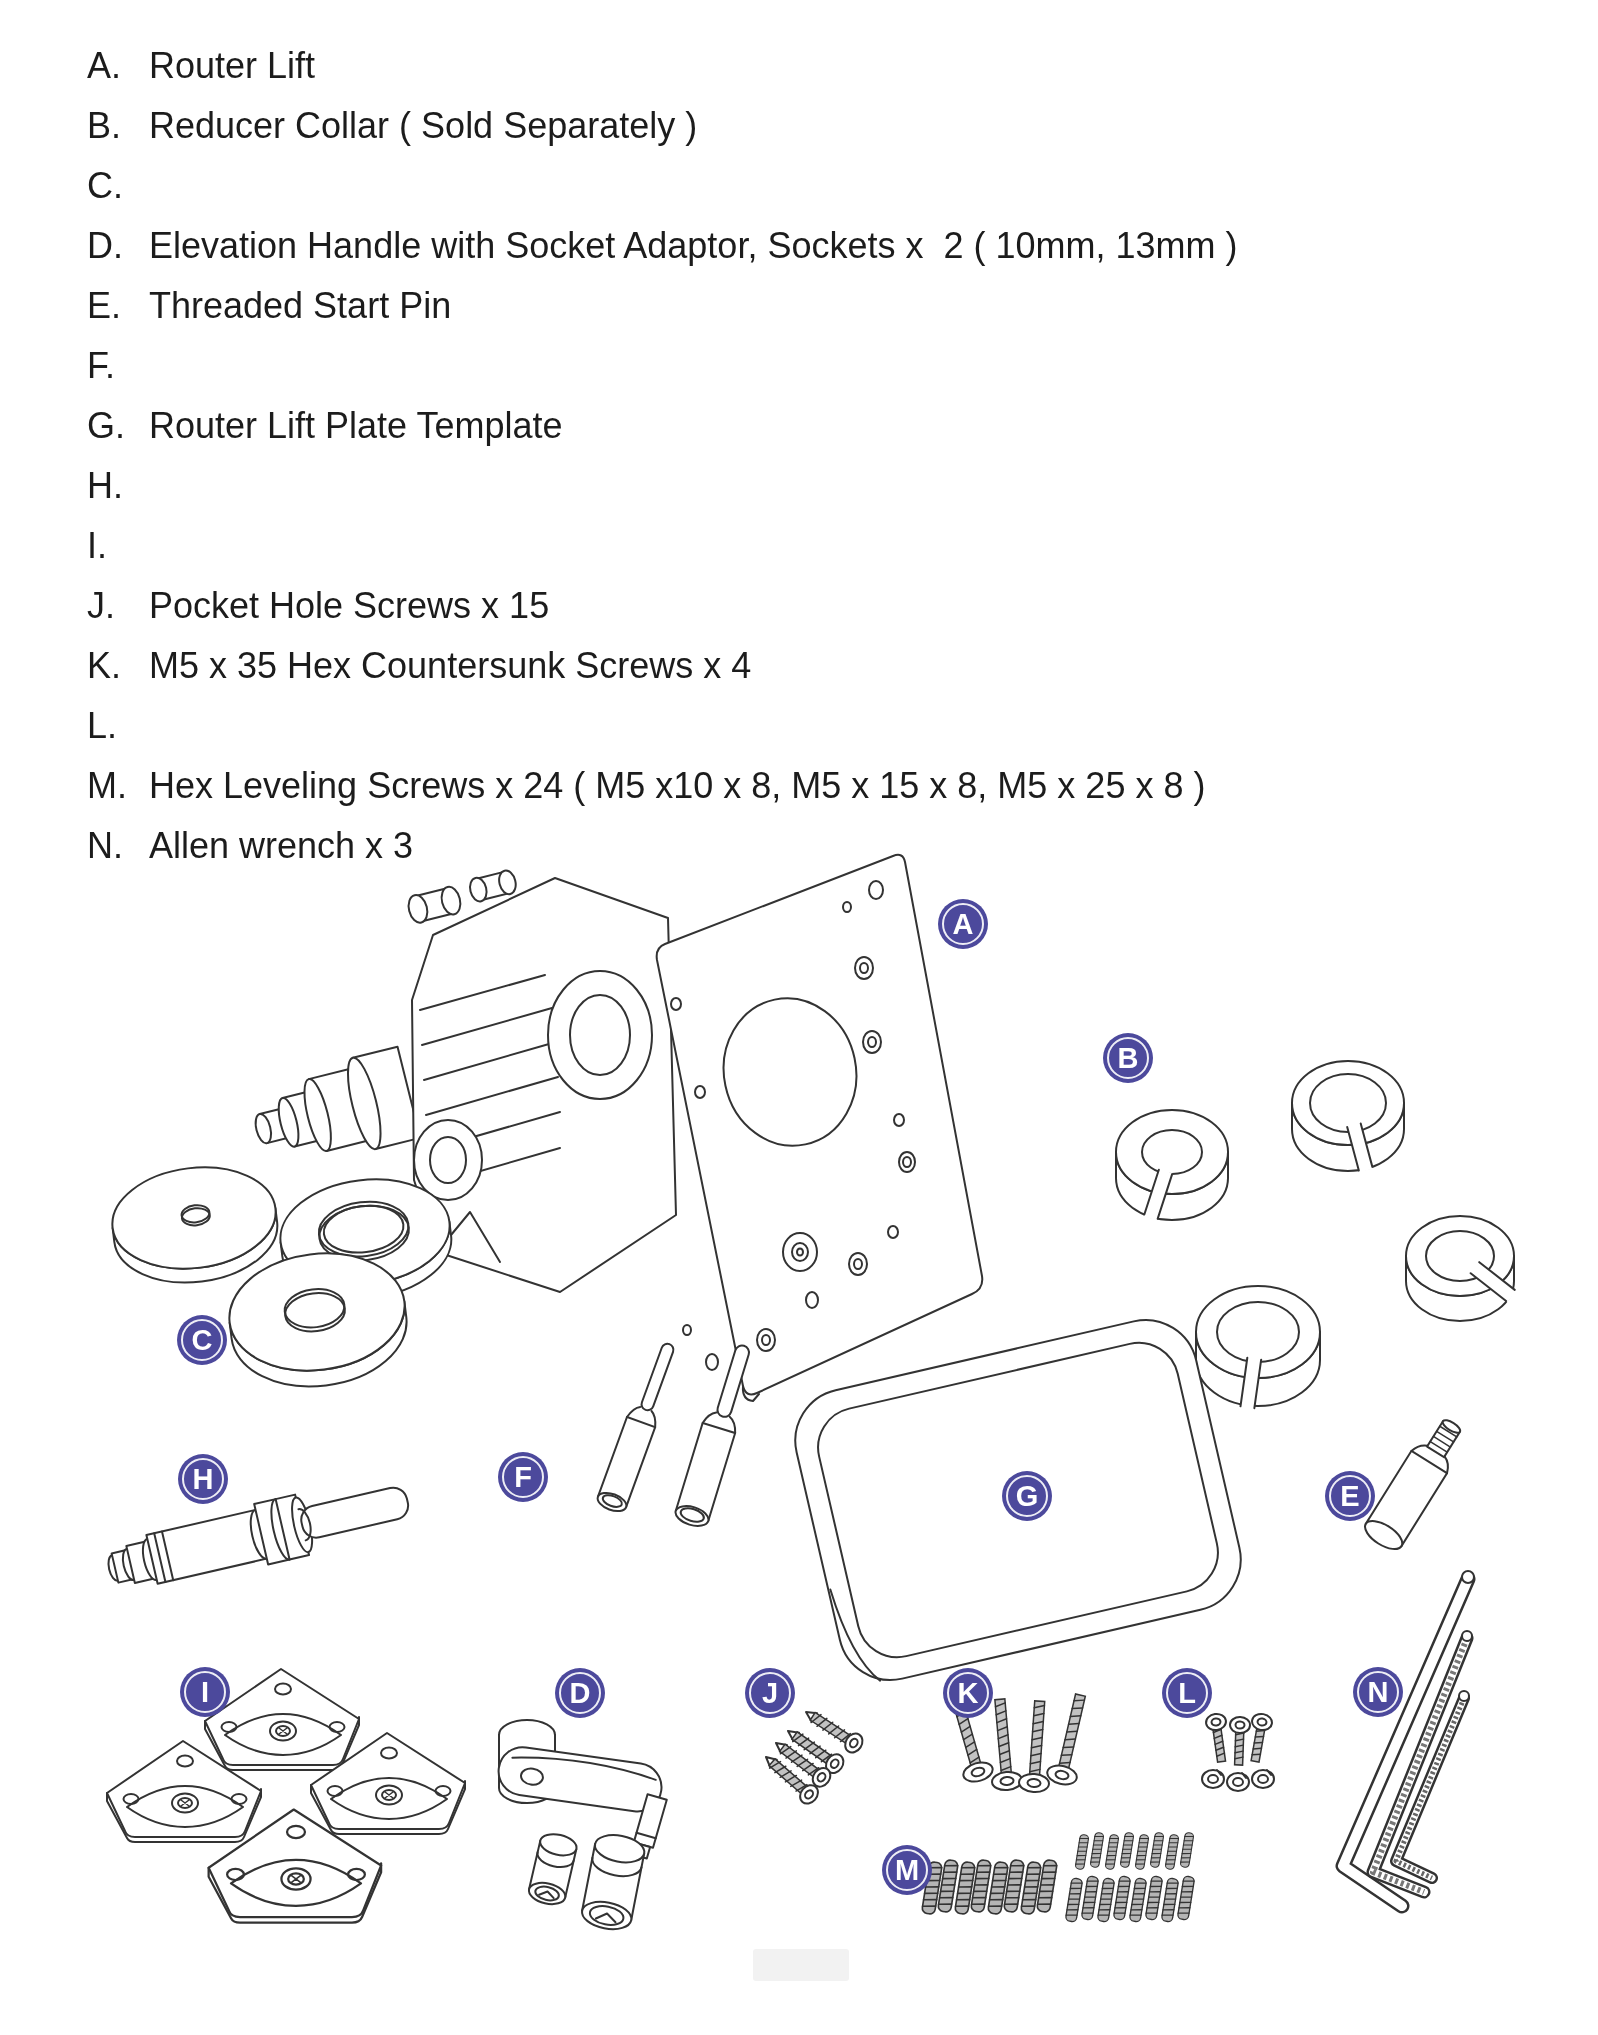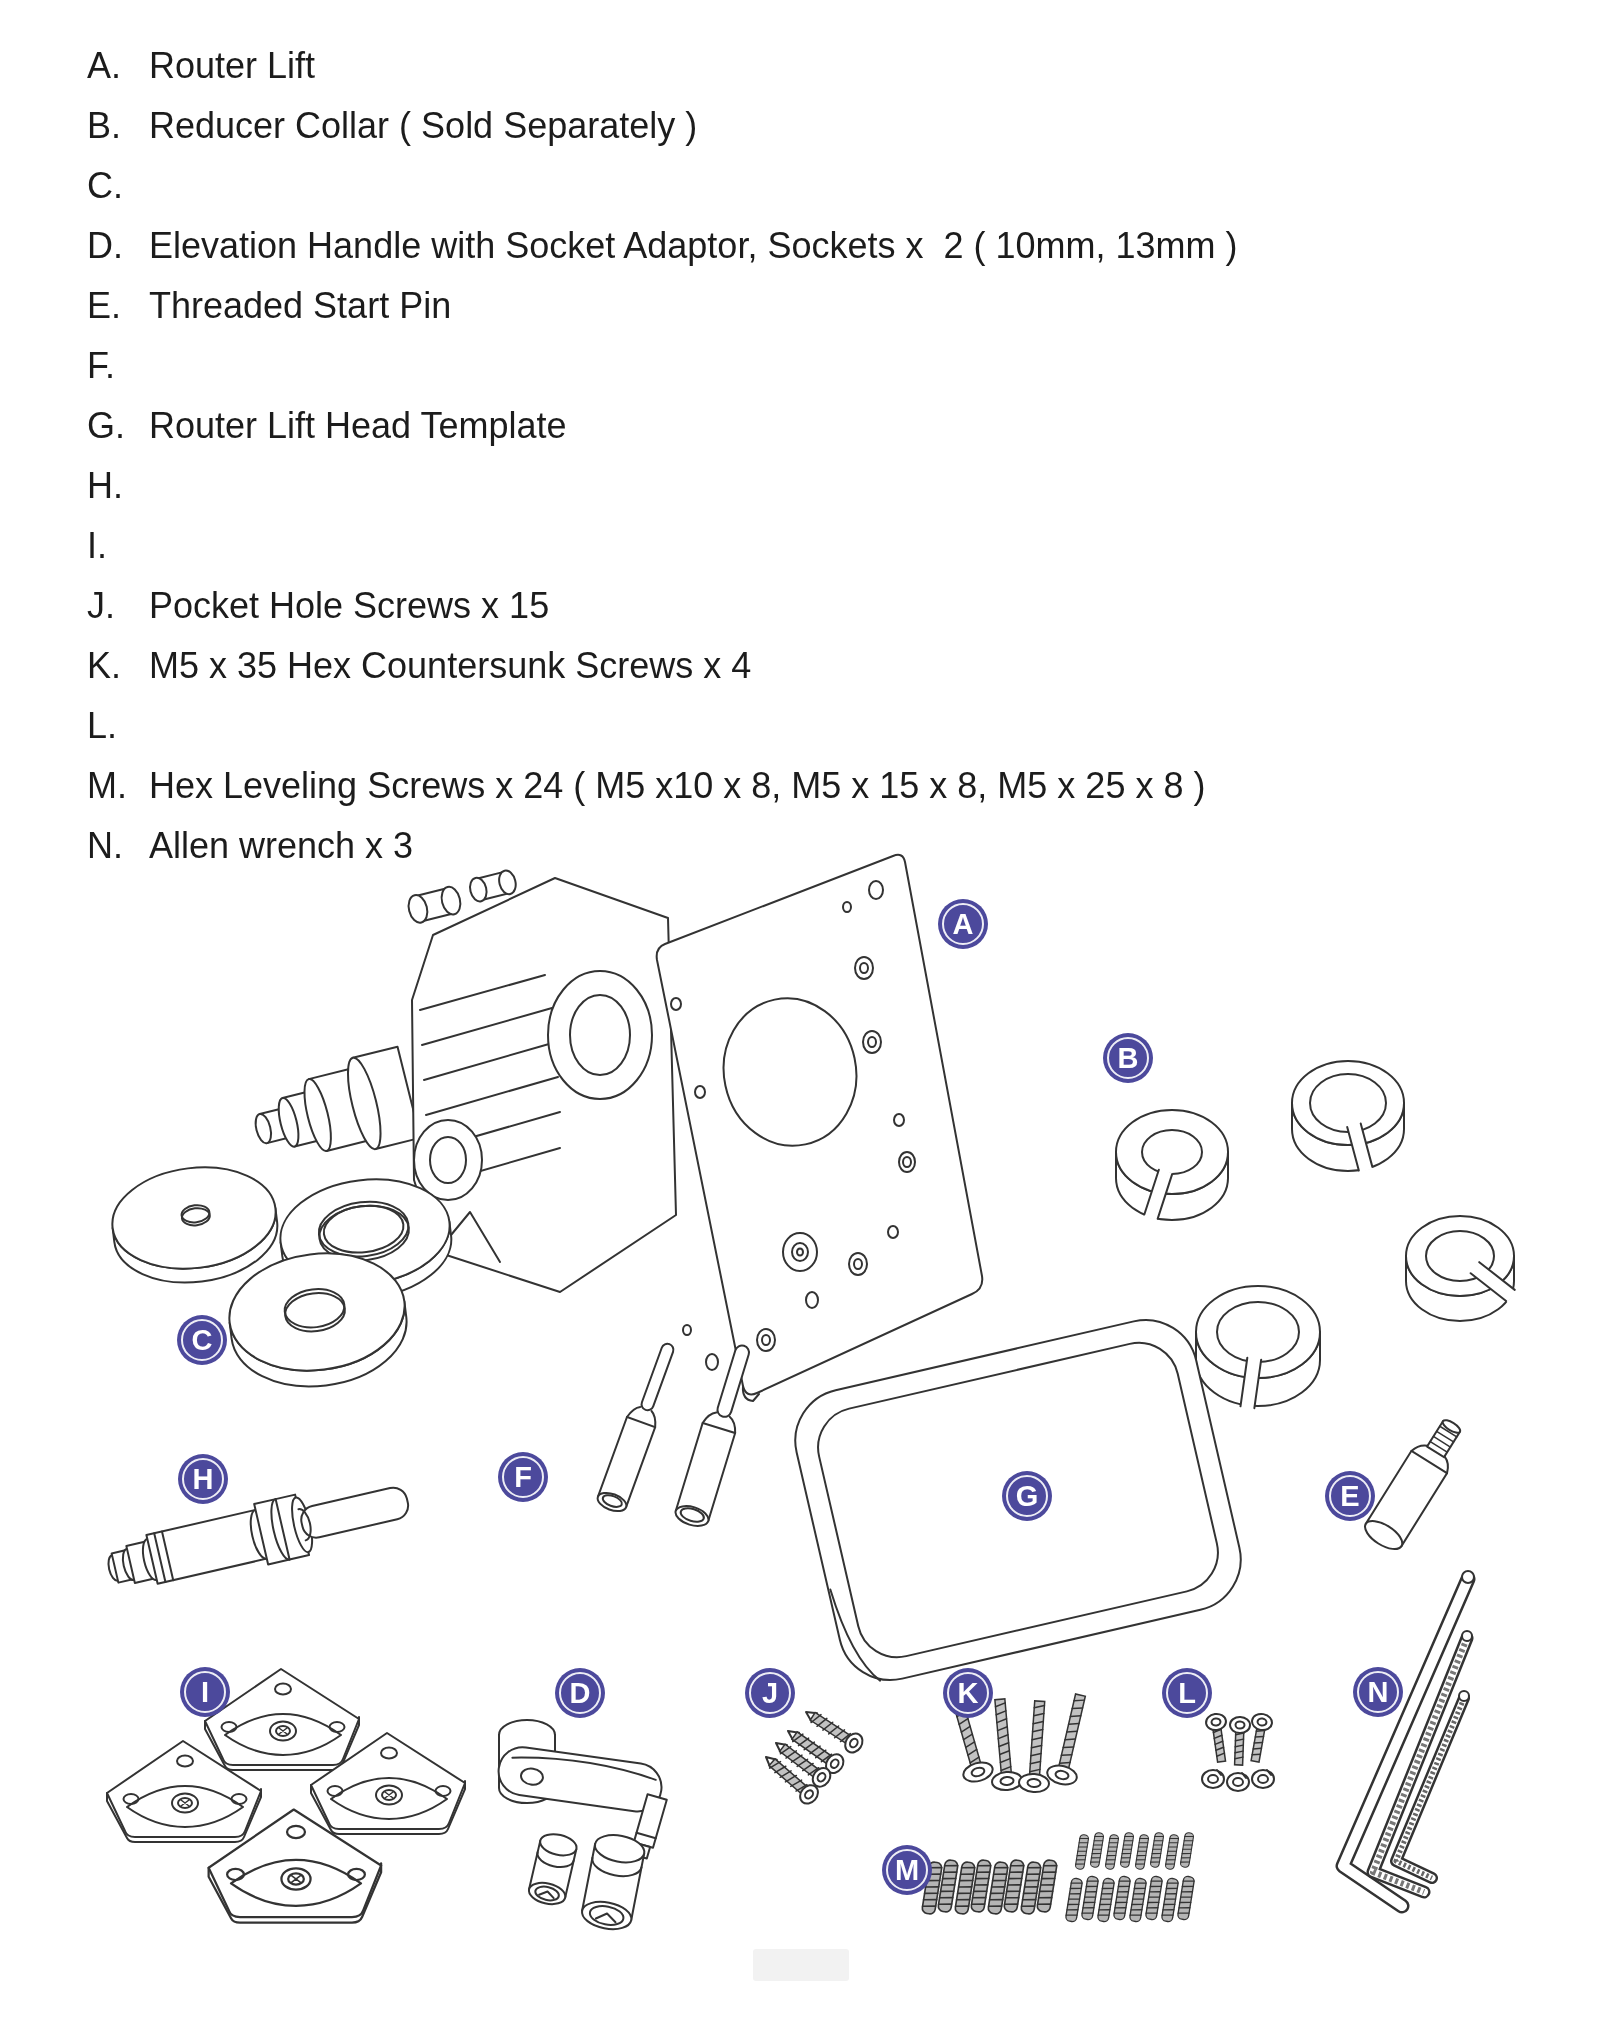--- a/index.html
+++ b/index.html
@@ -49,21 +49,21 @@
       </li>
     <li class="parts-item">
         <span class="ltr">E.</span>
         <span class="txt">Threaded Start Pin</span>
       </li>
     <li class="parts-item">
         <span class="ltr">F.</span>
       </li>
     <li class="parts-item">
         <span class="ltr">G.</span>
-        <span class="txt">Router Lift Head Template</span>
+        <span class="txt">Router Lift Plate Template</span>
       </li>
     <li class="parts-item">
         <span class="ltr">H.</span>
       </li>
     <li class="parts-item">
         <span class="ltr">I.</span>
       </li>
     <li class="parts-item">
         <span class="ltr">J.</span>
         <span class="txt">Pocket Hole Screws x 15</span>

